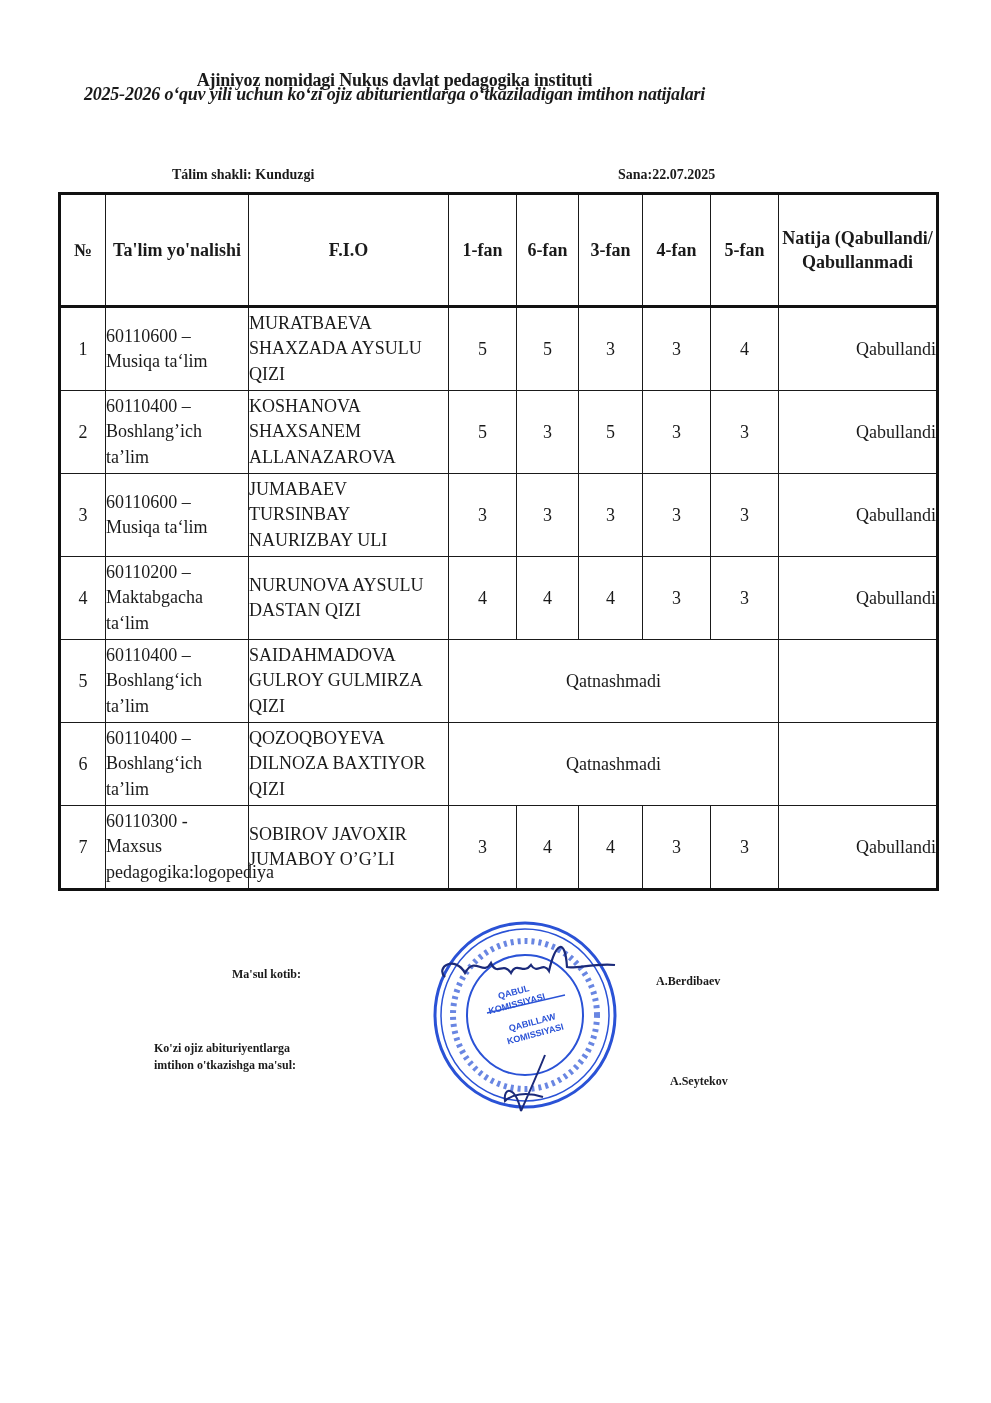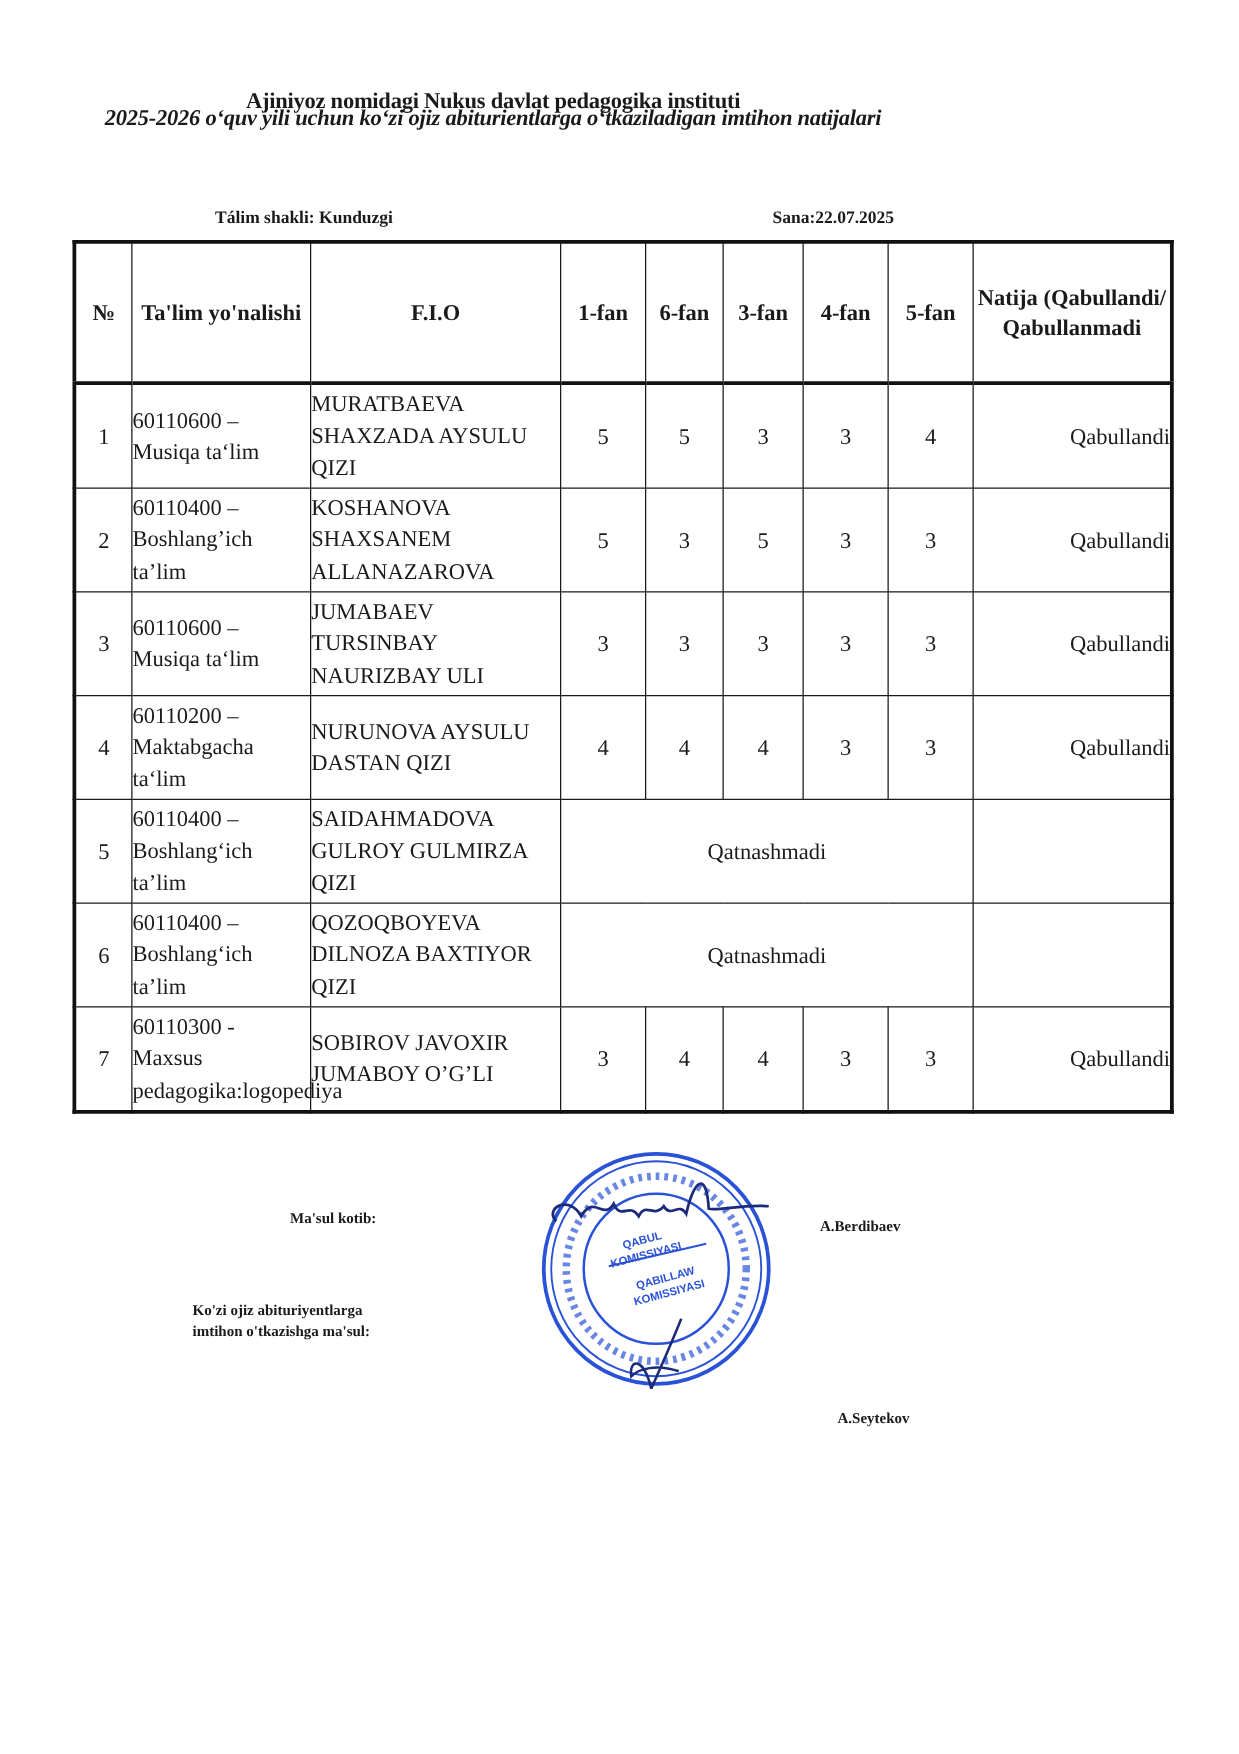--- a/index.html
+++ b/index.html
@@ -19,21 +19,21 @@
   table.results tbody td { height: 82px; vertical-align: middle; }
   td.num { text-align: center; }
   td.dir, td.fio { text-align: left; padding-left: 2px; line-height: 1.4; }
   td.score { text-align: center; }
   td.res { text-align: right; }
   td.absent { text-align: center; margin-left: 33px; }
   .sign { position: absolute; font-family: "Liberation Serif", serif; font-weight: bold; font-size: 12px; line-height: 1.4; }
   .s-label1 { left: 232px; top: 966px; }
   .s-name1 { left: 656px; top: 973px; }
   .s-label2 { left: 111px; top: 1040px; text-align: left; margin-left: 43px; }
-  .s-name2 { left: 670px; top: 1126px; }
+  .s-name2 { left: 670px; top: 1073px; }
   .stamp { position: absolute; left: 425px; top: 915px; width: 200px; height: 200px; }
 </style>
 </head>
 <body>
 
 <div class="title t1">Ajiniyoz nomidagi Nukus davlat pedagogika instituti</div>
 <div class="title t2">2025-2026 o‘quv yili uchun ko‘zi ojiz abiturientlarga o‘tkaziladigan imtihon natijalari</div>
 
 <div class="meta meta-left">Tálim shakli: Kunduzgi</div>
 <div class="meta meta-right">Sana:22.07.2025</div>

